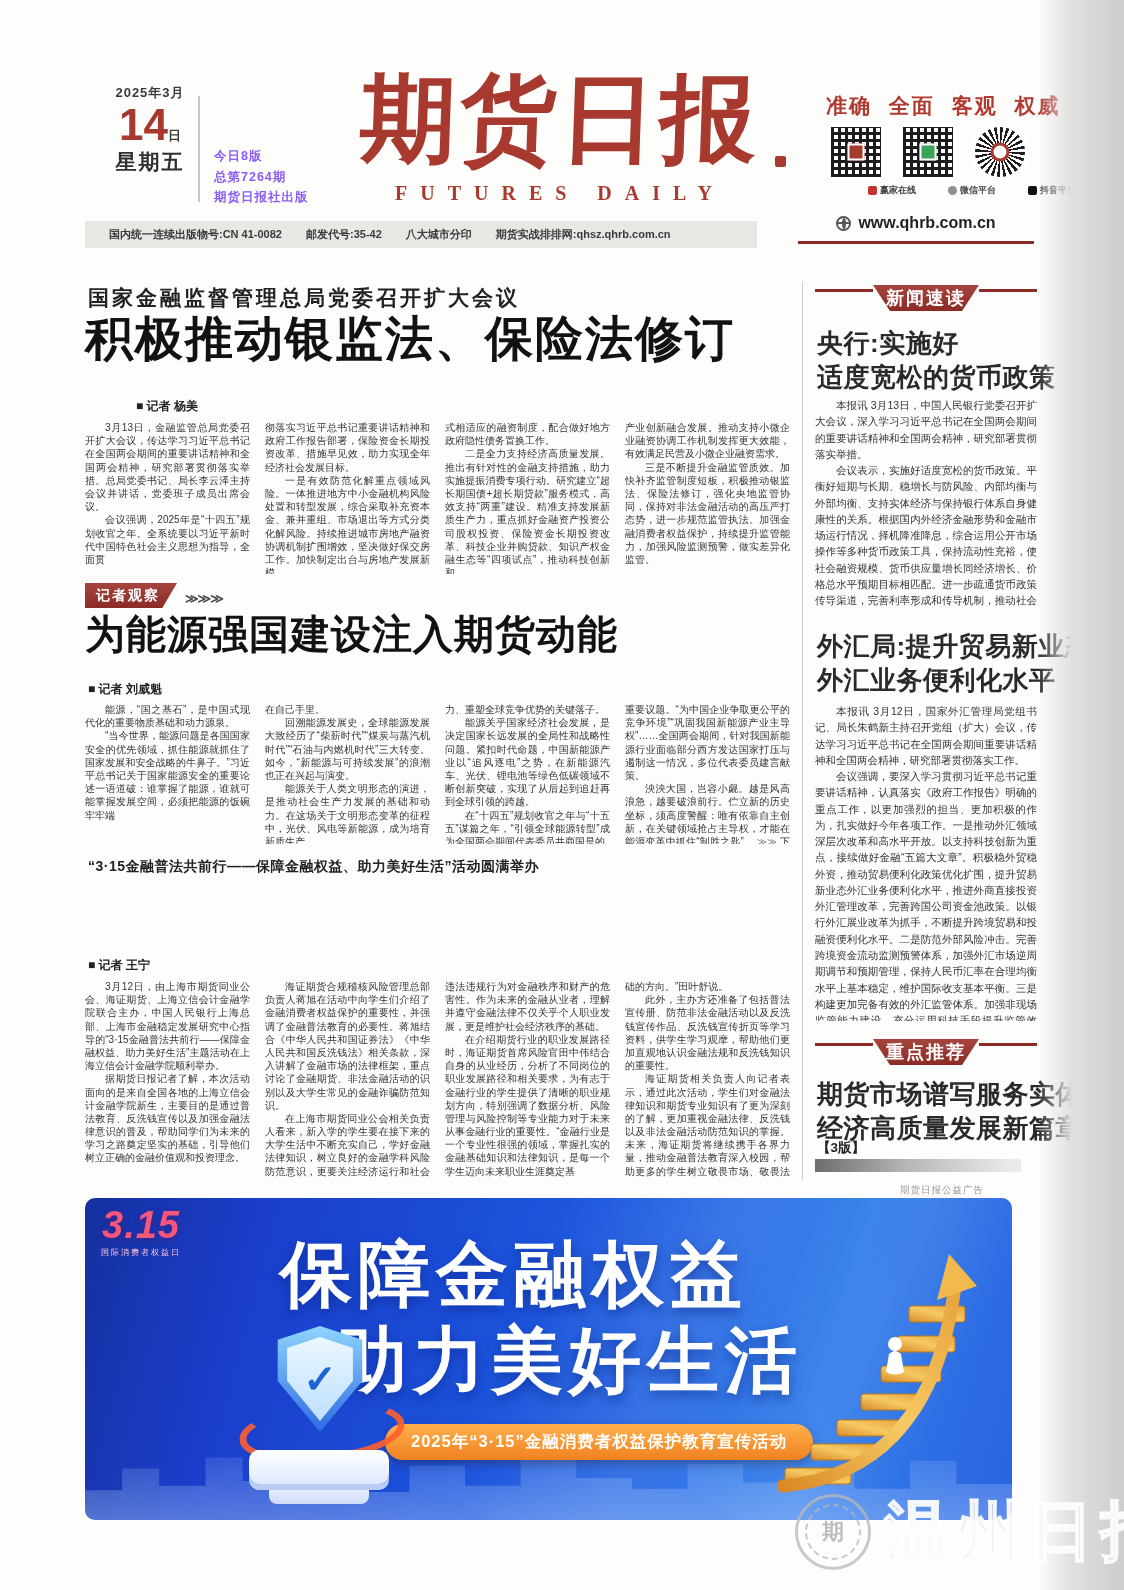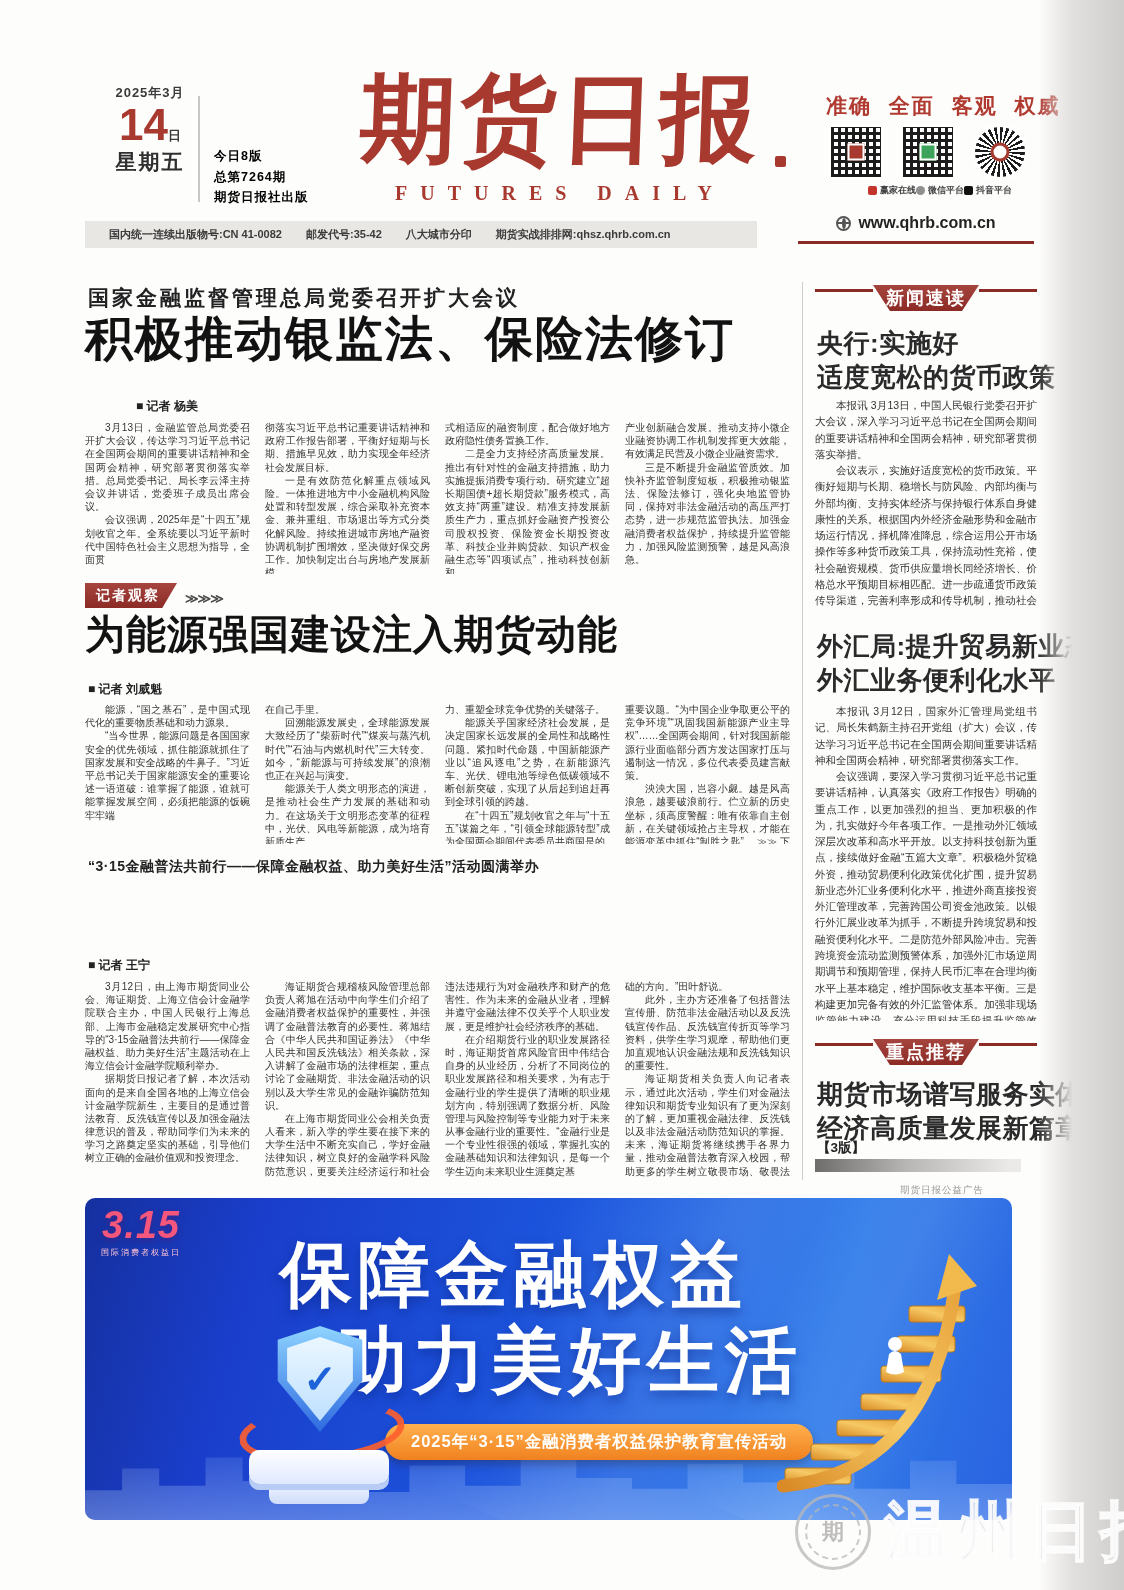--- a/index.html
+++ b/index.html
@@ -9,38 +9,38 @@
     background:linear-gradient(90deg,rgba(222,220,219,0) 0,#e2e0df 40%,#cfcdcc 100%);}
 
   
   .date-block{position:absolute;left:104px;top:84px;width:92px;text-align:center;}
   .date-line{font-size:13px;font-weight:700;color:#3a3a3a;letter-spacing:1px;}
   .date-day{font-size:44px;font-weight:700;color:#a8392e;line-height:1.05;}
   .date-day small{font-size:13px;color:#3a3a3a;font-weight:700;}
   .date-week{font-size:21px;font-weight:700;color:#2f2f2f;letter-spacing:2px;}
   .v-rule{position:absolute;left:198px;top:96px;width:2px;height:106px;background:#c9c7c5;}
   .edition-block{position:absolute;left:214px;top:146px;font-size:12.5px;font-weight:700;
-                 color:#000000;line-height:1.65;letter-spacing:1px;}
+                 color:#8b5cf6;line-height:1.65;letter-spacing:1px;}
   .masthead{position:absolute;left:340px;top:60px;width:440px;text-align:center;}
   .masthead-cn{font-family:"Liberation Serif",serif;font-size:96px;font-weight:900;color:#a8392e;
                letter-spacing:4px;line-height:1.25;transform:skewX(-2deg);white-space:nowrap;}
   .masthead-seal{position:absolute;right:-6px;top:96px;width:11px;height:11px;background:#a8392e;border-radius:2px;}
   .masthead-en{font-family:"Liberation Serif",serif;font-size:20px;font-weight:700;color:#a8392e;
                letter-spacing:13px;margin-top:2px;white-space:nowrap;}
   .slogan{position:absolute;left:826px;top:92px;width:200px;text-align:center;font-size:21px;
           font-weight:700;color:#b03a30;letter-spacing:2px;word-spacing:9px;white-space:nowrap;}
   .qr-row{position:absolute;left:828px;top:124px;width:200px;display:flex;justify-content:space-between;}
   .qr{width:56px;height:56px;background:#fff;border:3px solid #fff;box-sizing:border-box;position:relative;
       background-image:repeating-linear-gradient(0deg,#1c1c1c 0 3px,transparent 3px 7px),
                        repeating-linear-gradient(90deg,#1c1c1c 0 3px,transparent 3px 7px);}
   .qr .center{position:absolute;left:50%;top:50%;width:13px;height:13px;transform:translate(-50%,-50%);
               border:2px solid #fff;}
   .qr.round{border-radius:50%;background-image:repeating-conic-gradient(#1c1c1c 0 7deg,transparent 7deg 15deg);}
   .qr.round .center{border-radius:50%;background:#fff !important;border:3px solid #a8392e;}
-  .qr-labels{position:absolute;left:824px;top:184px;width:208px;display:flex;justify-content:flex-start;padding-left:44px;}
+  .qr-labels{position:absolute;left:824px;top:184px;width:208px;display:flex;justify-content:space-between;padding-left:44px;}
   .qr-label{display:flex;align-items:center;gap:3px;font-size:9px;font-weight:700;color:#444;}
   .mini-icon{display:inline-block;width:9px;height:9px;border-radius:2px;}
   .site-row{position:absolute;left:798px;top:214px;width:236px;display:flex;align-items:center;
             justify-content:center;gap:7px;font-size:16px;font-weight:700;color:#222;
             padding-bottom:9px;border-bottom:3px solid #8c2b26;}
   .globe{width:15px;height:15px;border:2px solid #555;border-radius:50%;position:relative;box-sizing:border-box;}
   .globe::before{content:'';position:absolute;left:0;right:0;top:4.5px;height:2px;background:#555;}
   .globe::after{content:'';position:absolute;left:4px;top:0;bottom:0;width:3px;border-left:2px solid #555;
                 border-right:2px solid #555;border-radius:50%;box-sizing:border-box;}
   .info-bar{position:absolute;left:85px;top:221px;width:672px;height:27px;background:#e9e7e4;
@@ -194,30 +194,30 @@
 
   <div class="kicker" style="left:88px;top:284px;font-size:21px;letter-spacing:3px;">国家金融监督管理总局党委召开扩大会议</div>
   <div class="headline" style="left:85px;top:314px;font-size:48px;letter-spacing:2px;">积极推动银监法、保险法修订</div>
   <div class="byline" style="left:92px;top:398px;margin-left:44px;">■ 记者 杨美</div>
   <div class="cols" style="left:85px;top:421px;width:705px;height:153px;">
     <div class="col">
         <p>3月13日，金融监管总局党委召开扩大会议，传达学习习近平总书记在全国两会期间的重要讲话精神和全国两会精神，研究部署贯彻落实举措。总局党委书记、局长李云泽主持会议并讲话，党委班子成员出席会议。</p>
         <p>会议强调，2025年是“十四五”规划收官之年。全系统要以习近平新时代中国特色社会主义思想为指导，全面贯</p>
       </div>
     <div class="col cont">
-        <p>彻落实习近平总书记重要讲话精神和政府工作报告部署，平衡好短期与长期、措施早见效，助力实现全年经济社会发展目标。</p>
+        <p>彻落实习近平总书记重要讲话精神和政府工作报告部署，保险资金长期投资改革、措施早见效，助力实现全年经济社会发展目标。</p>
         <p>一是有效防范化解重点领域风险。一体推进地方中小金融机构风险处置和转型发展，综合采取补充资本金、兼并重组、市场退出等方式分类化解风险。持续推进城市房地产融资协调机制扩围增效，坚决做好保交房工作。加快制定出台与房地产发展新模</p>
       </div>
     <div class="col cont">
         <p>式相适应的融资制度，配合做好地方政府隐性债务置换工作。</p>
         <p>二是全力支持经济高质量发展。推出有针对性的金融支持措施，助力实施提振消费专项行动。研究建立“超长期国债+超长期贷款”服务模式，高效支持“两重”建设。精准支持发展新质生产力，重点抓好金融资产投资公司股权投资、保险资金长期投资改革、科技企业并购贷款、知识产权金融生态等“四项试点”，推动科技创新和</p>
       </div>
     <div class="col cont">
         <p>产业创新融合发展。推动支持小微企业融资协调工作机制发挥更大效能，有效满足民营及小微企业融资需求。</p>
-        <p>三是不断提升金融监管质效。加快补齐监管制度短板，积极推动银监法、保险法修订，强化央地监管协同，保持对非法金融活动的高压严打态势，进一步规范监管执法。加强金融消费者权益保护，持续提升监管能力，加强风险监测预警，越是风高浪急。</p>
+        <p>三是不断提升金融监管质效。加快补齐监管制度短板，积极推动银监法、保险法修订，强化央地监管协同，保持对非法金融活动的高压严打态势，进一步规范监管执法。加强金融消费者权益保护，持续提升监管能力，加强风险监测预警，做实差异化监管。</p>
       </div>
   </div>
 
   <div class="obs-tagrow">
     <span class="obs-tag">记者观察</span>
     <span class="obs-arrows">≫≫≫</span>
   </div>
   <div class="headline" style="left:85px;top:614px;font-size:40px;letter-spacing:1px;">为能源强国建设注入期货动能</div>
   <div class="byline" style="left:88px;top:681px;">■ 记者 刘威魁</div>
   <div class="cols" style="left:85px;top:703px;width:705px;height:141px;">

